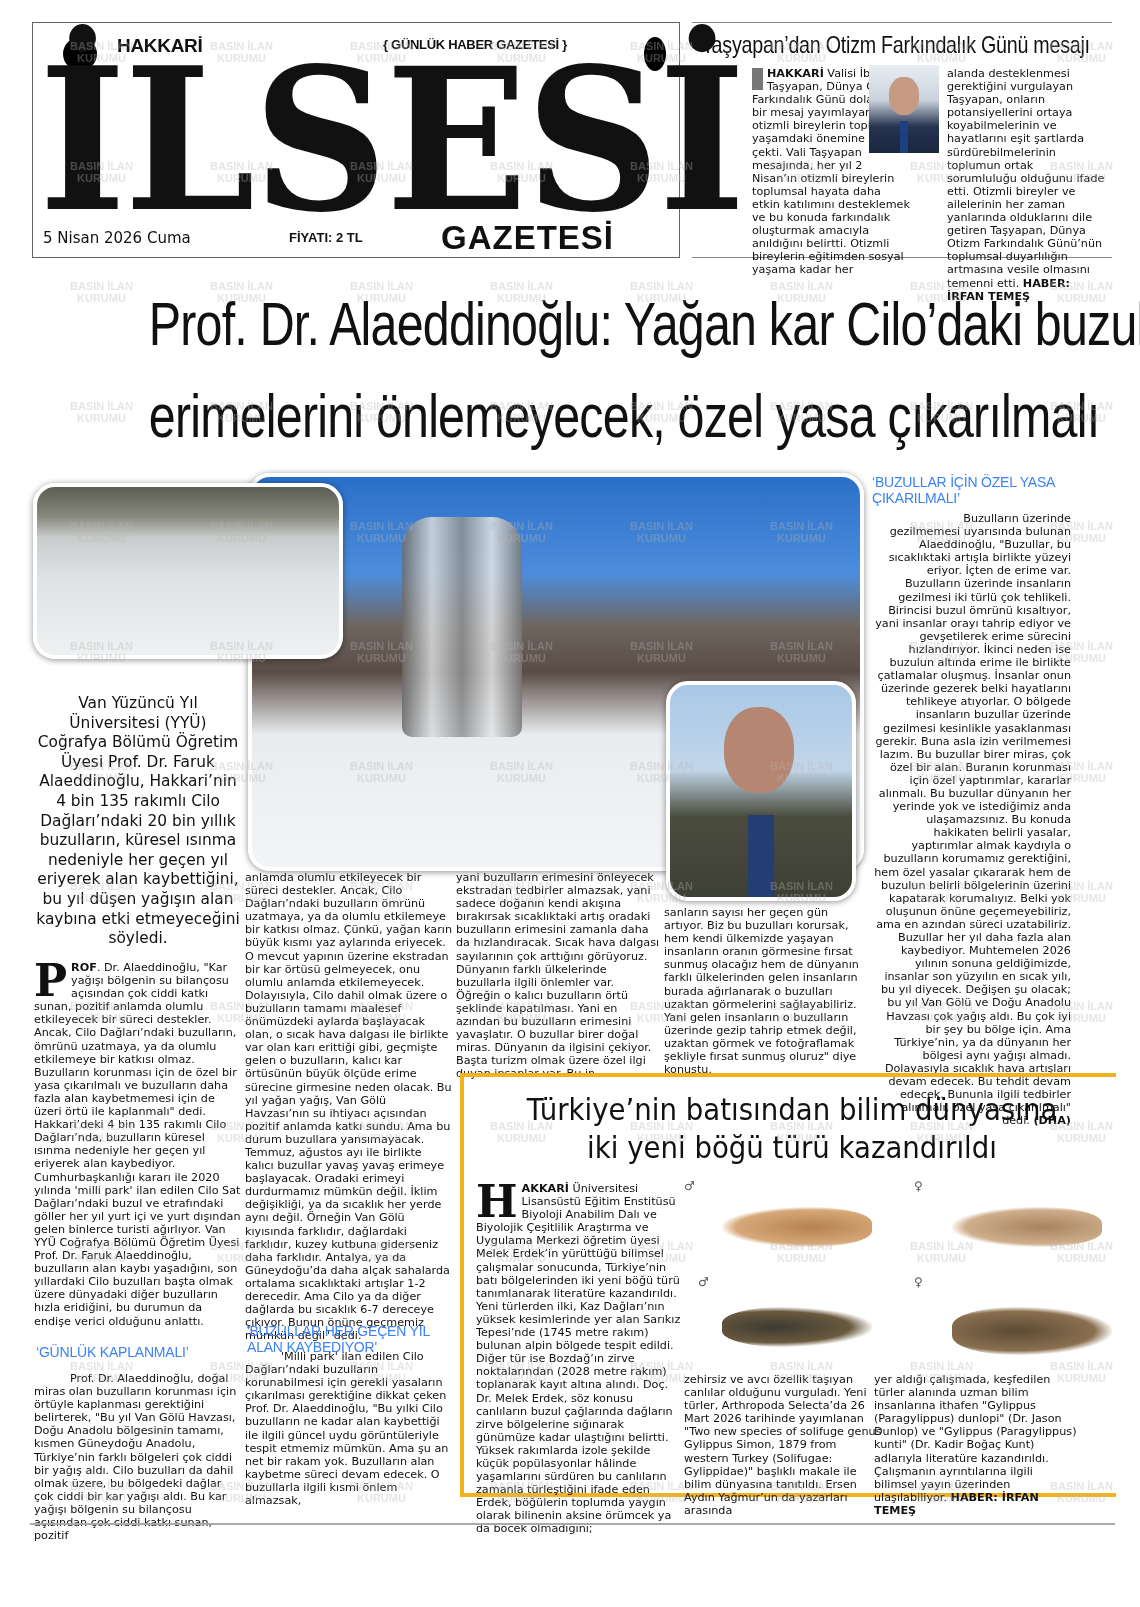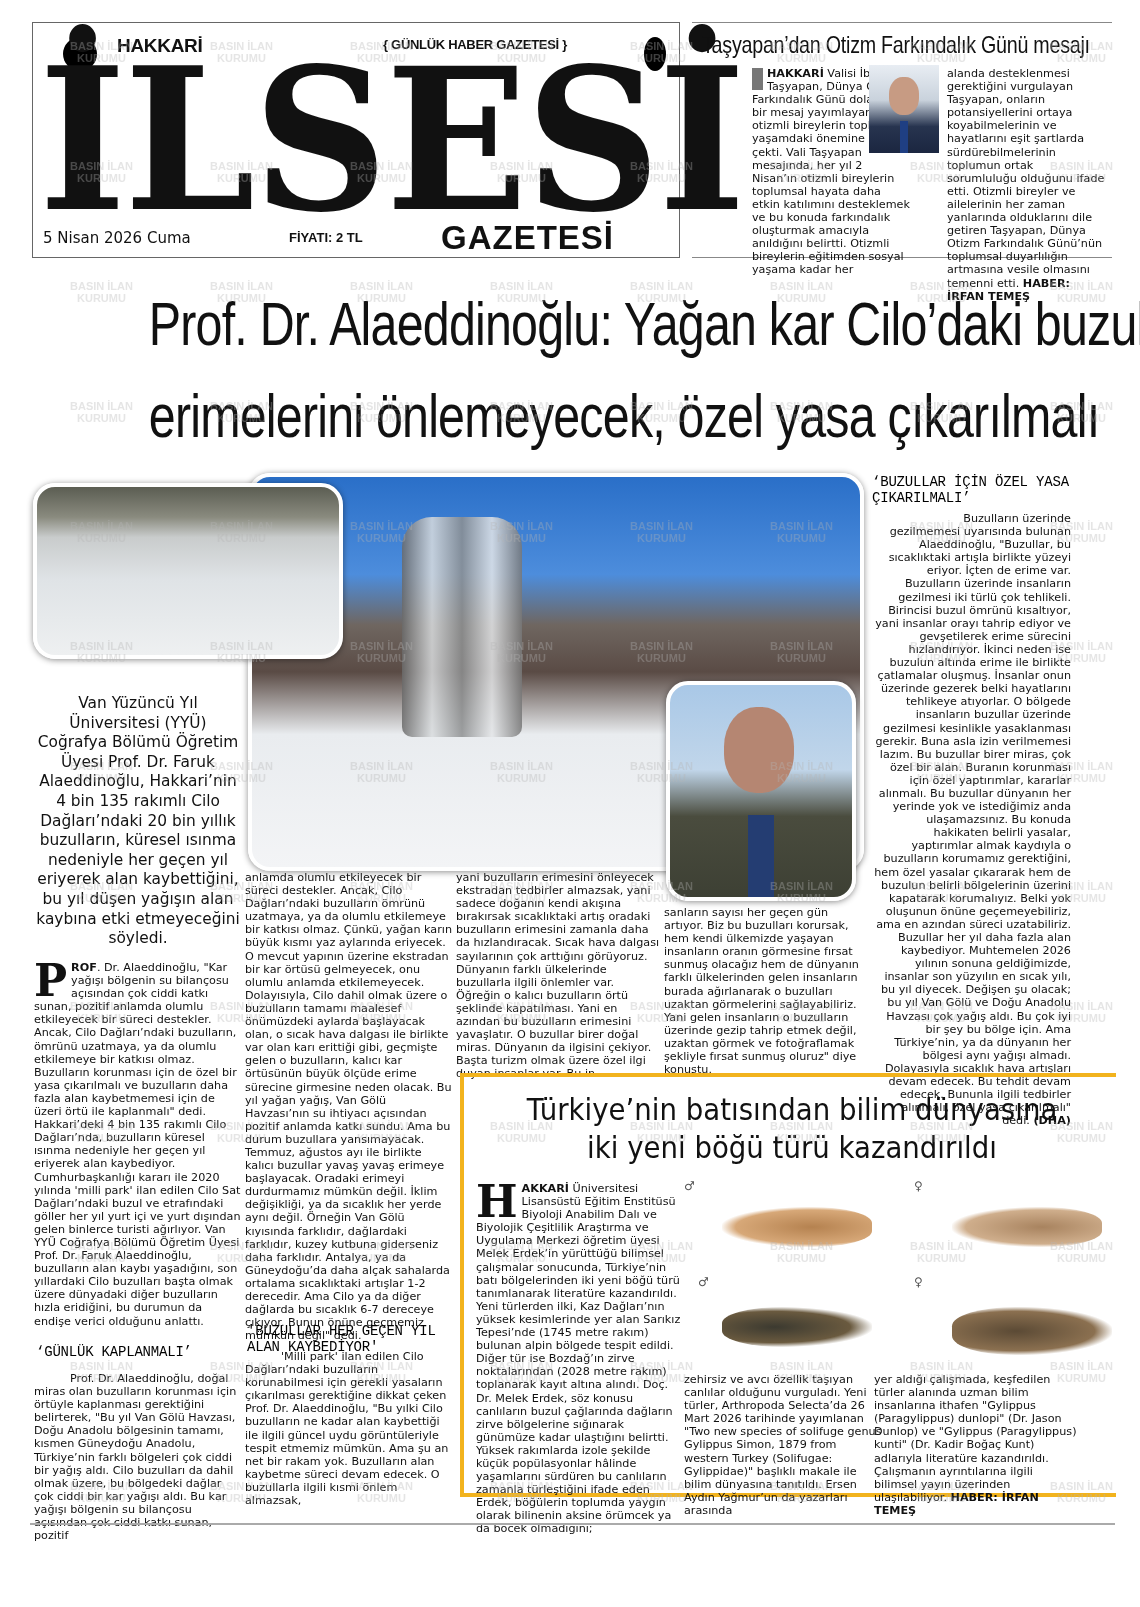--- a/index.html
+++ b/index.html
@@ -49,21 +49,21 @@
 
   
   #lead { left:34px; top:694px; width:208px; font-family:"DejaVu Sans", sans-serif; font-size:15.4px; line-height:19.6px; text-align:center; }
   #col-a1 { left:34px; top:961px; width:208px; }
   #col-a2 { left:34px; top:1372px; width:208px; }
   #col-b1 { left:245px; top:871px; width:208px; }
   #col-b2 { left:245px; top:1350px; width:208px; }
   #col-c1 { left:456px; top:871px; width:205px; }
   #col-d1 { left:664px; top:906px; width:195px; }
   #col-e  { left:871px; top:512px; width:200px;text-align:right; }
-  .subhead { font-family:Liberation Mono, monospace; font-size:14px; line-height:16px; color:#000000; letter-spacing:-0.2px; }
+  .subhead { font-family:Liberation Sans, sans-serif; font-size:14px; line-height:16px; color:#3b82f6; letter-spacing:-0.2px; }
   #sub-e { left:872px; top:474px; width:210px; }
   #sub-a { left:36px; top:1344px; width:210px; }
   #sub-b { left:247px; top:1323px; width:210px; }
 
   .dropcap { float:left; font-family:"DejaVu Serif", serif; font-weight:bold; font-size:44px; line-height:36px; margin:2px 4px 0 0; }
 
   
   #box2 { left:460px; top:1073px; width:656px; height:424px; border:4px solid #f2b31d; border-right:none; box-sizing:border-box; }
   #box2-title { left:0; top:14px; width:656px; text-align:center; font-family:"DejaVu Sans", sans-serif; font-size:30px; line-height:38px; transform:scaleX(0.92); transform-origin:center top; }
   #box2-col1 { left:12px; top:105px; width:205px; }

